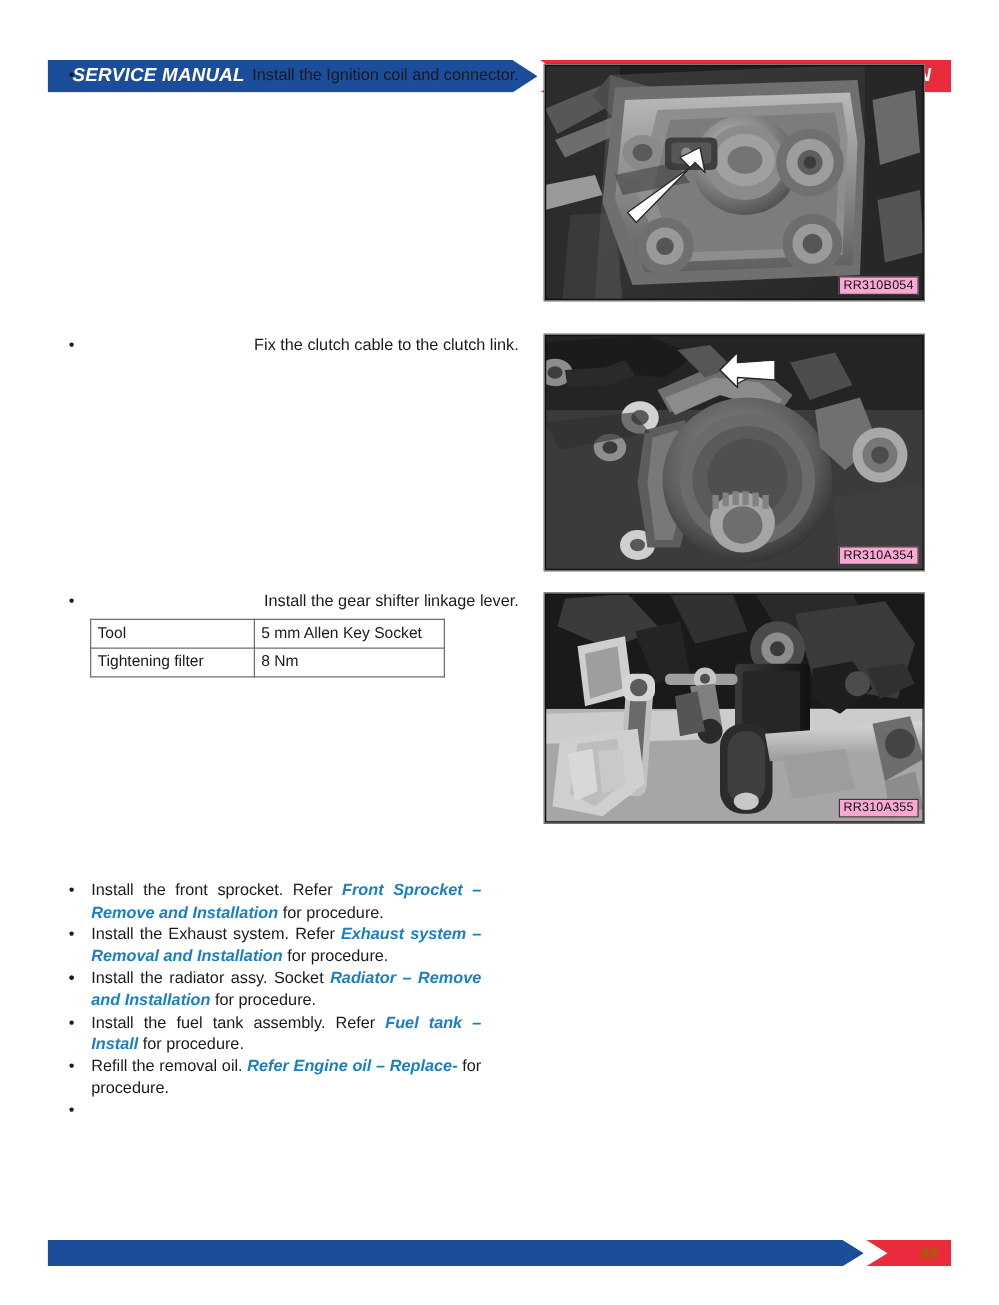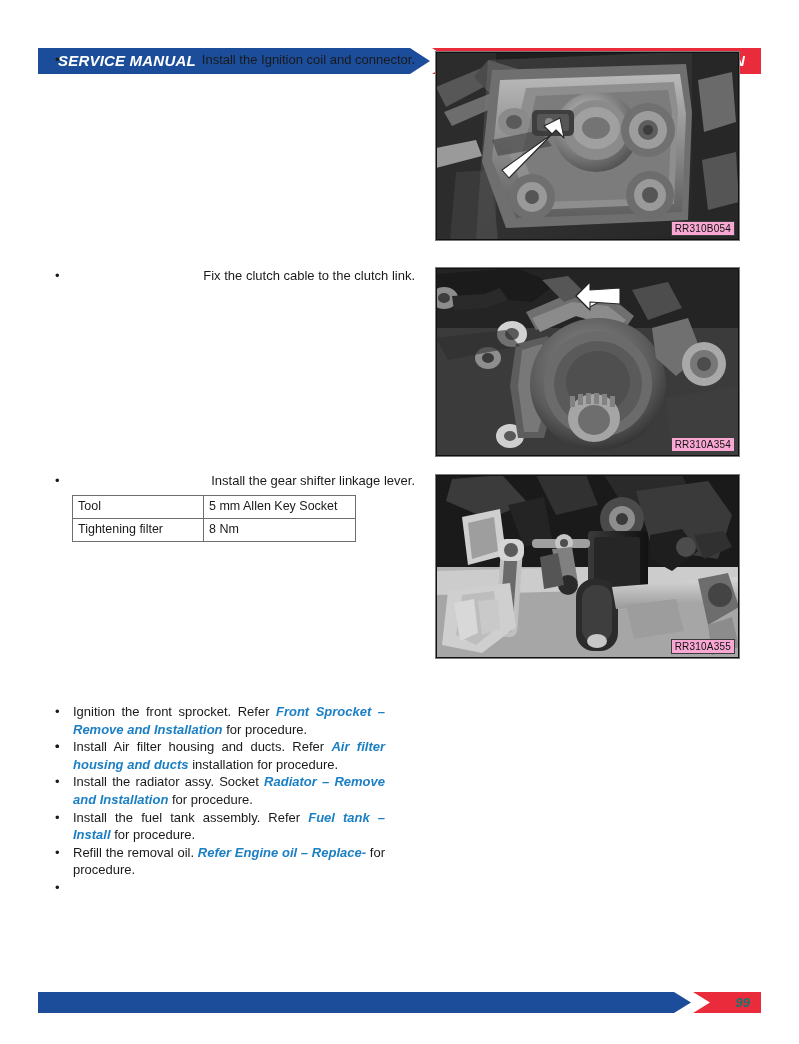--- a/index.html
+++ b/index.html
@@ -192,21 +192,21 @@
     width: 68px;
     height: 21px;
     background: #ea2b3c;
     -webkit-clip-path: polygon(0 0, 100% 0, 100% 100%, 0 100%, 17px 50%);
     clip-path: polygon(0 0, 100% 0, 100% 100%, 0 100%, 17px 50%);
   }
   .footer-page-number {
     position: absolute;
     right: 11px;
     top: 3px;
-    color: #0f766e;
+    color: #a16207;
     font-size: 13px;
     font-weight: bold;
     font-style: italic;
     line-height: 15px;
   }
 </style>
 </head>
 <body>
 
 <div class="header">
@@ -418,27 +418,27 @@
     <circle cx="284" cy="120" r="12" fill="#444444"></circle>
     <path d="M272 150 L296 142 L303 172 L276 180 Z" fill="#8c8c8c"></path>
     <path d="M190 130 L240 124 L248 156 L198 164 Z" fill="#9d9d9d"></path>
     <rect x="0" y="0" width="303" height="183" fill="none" stroke="#111111" stroke-width="2"></rect>
   </svg>
   <div class="photo-caption">RR310A355</div>
 </div>
 
 <div class="notes">
   <div class="note-item">
-    <span class="bullet">•</span><span><span>Ignition the front sprocket. Refer </span><span class="ref">Front Sprocket – Remove and Installation</span><span> for procedure.</span></span>
+    <span class="bullet">•</span><span><span>Install the front sprocket. Refer </span><span class="ref">Front Sprocket – Remove and Installation</span><span> for procedure.</span></span>
+  </div>
+  <div class="note-item">
+    <span class="bullet">•</span><span><span>Install the Exhaust system. Refer </span><span class="ref">Exhaust system – Removal and Installation</span><span> for procedure.</span></span>
   </div>
   <div class="note-item">
     <span class="bullet">•</span>
-  </div>
-  <div class="note-item">
-    <span class="bullet">•</span><span><span>Install Air filter housing and ducts. Refer </span><span class="ref">Air filter housing and ducts</span><span> installation for procedure.</span></span>
   </div>
   <div class="note-item">
     <span class="bullet">•</span><span><span>Install the radiator assy. Socket </span><span class="ref">Radiator – Remove and Installation</span><span> for procedure.</span></span>
   </div>
   <div class="note-item">
     <span class="bullet">•</span><span><span>Install the fuel tank assembly. Refer </span><span class="ref">Fuel tank – Install</span><span> for procedure.</span></span>
   </div>
   <div class="note-item">
     <span class="bullet">•</span><span><span>Refill the removal oil. </span><span class="ref">Refer Engine oil – Replace-</span><span> for procedure.</span></span>
   </div>

